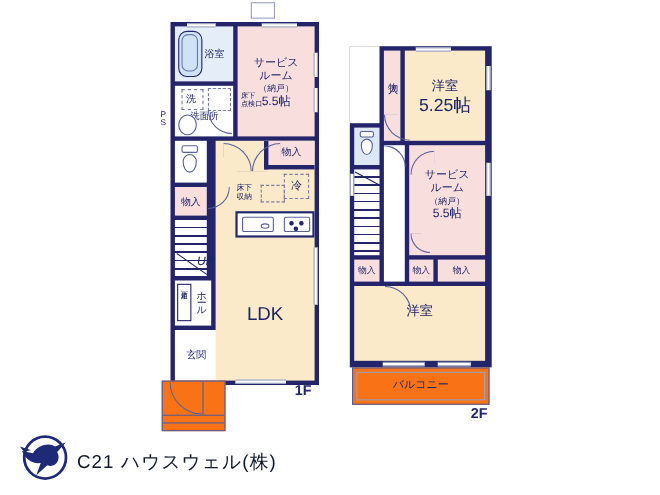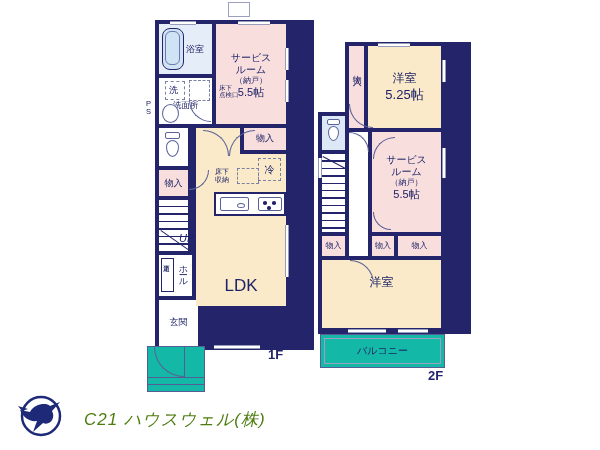--- a/index.html
+++ b/index.html
@@ -1,28 +1,28 @@
 <!DOCTYPE html>
 <html><head>
 <meta charset="utf-8">
 <style>
   html,body{margin:0;padding:0;}
   body{width:600px;height:450px;position:relative;background:#ffffff;overflow:hidden;
        font-family:"Liberation Sans","DejaVu Sans",sans-serif;color:#1d2366;}
   .abs{position:absolute;box-sizing:border-box;}
-  .floor{position:absolute;background:#23246a;padding-left:24px;}
+  .floor{position:absolute;background:#23246a;}
   .room{position:absolute;box-sizing:border-box;}
   .lbl{position:absolute;color:#1d2366;line-height:1.15;text-align:center;white-space:nowrap;}
   .vert{writing-mode:vertical-rl;text-orientation:upright;letter-spacing:1px;}
   .dash{position:absolute;border:1px dashed #7b81a6;box-sizing:border-box;background:transparent;}
   .win-h{position:absolute;background:#fff;border-top:1px solid #959cbb;border-bottom:1px solid #959cbb;box-sizing:border-box;}
   .win-v{position:absolute;background:#fff;border-left:1px solid #959cbb;border-right:1px solid #959cbb;box-sizing:border-box;}
   .arc{position:absolute;box-sizing:border-box;border:0 solid #5a6198;}
   .stairs{background:repeating-linear-gradient(180deg,#ffffff 0px,#ffffff 6px,#23246a 6px,#23246a 7.5px);}
-  .thinbox{position:absolute;border:1.5px solid #434a85;background:#14b8a6;box-sizing:border-box;}
+  .thinbox{position:absolute;border:1.5px solid #434a85;background:#f97316;box-sizing:border-box;}
   .flab{position:absolute;font-weight:bold;font-size:13px;color:#23246a;}
   .it{font-style:italic;font-weight:normal;}
 </style>
 </head>
 <body>
 
 <div class="floor" style="left:155px;top:20px;width:135px;height:330px;">
 
   <div class="room" style="left:4px;top:4px;width:53px;height:50px;background:#e4edf8;">
     <div class="abs" style="left:3px;top:4px;width:22px;height:42px;border:1.5px solid #23246a;border-radius:8px;background:#cfe3f4;">
@@ -64,21 +64,21 @@
     <div class="abs" style="left:2px;top:3px;width:13px;height:34px;border:1.5px solid #23246a;background:#fff;">
       <div class="lbl vert" style="left:1px;top:1px;font-size:6.5px;letter-spacing:0;">下足箱</div>
     </div>
     <div class="lbl vert" style="left:19px;top:4px;font-size:9px;">ホール</div>
   </div>
 
   <div class="room" style="left:4px;top:280px;width:39px;height:46px;background:#ffffff;">
     <div class="lbl" style="left:0;right:0;top:17px;font-size:9px;">玄関</div>
   </div>
 
-  <div class="room" style="left:41px;top:108px;width:90px;height:178px;background:#faeaca;">
+  <div class="room" style="left:41px;top:108px;width:90px;height:218px;background:#faeaca;">
     <div class="lbl" style="left:0;right:0;top:148px;font-size:17px;">LDK</div>
   </div>
 
   <div class="room" style="left:85px;top:108px;width:46px;height:26px;background:#f9dede;border-left:4px solid #23246a;border-bottom:4px solid #23246a;">
     <div class="lbl" style="left:0;right:0;top:5px;font-size:9px;">物入</div>
   </div>
 
   <div class="dash" style="left:103px;top:138px;width:23px;height:23px;">
     <div class="lbl" style="left:0;right:0;top:5px;font-size:10px;">冷</div>
   </div>
@@ -136,21 +136,21 @@
 <div class="floor" style="left:318px;top:42px;width:129px;height:292px;">
 
   <div class="abs" style="left:0;top:0;width:27px;height:70px;background:#ffffff;"></div>
 
   <div class="room" style="left:31px;top:4px;width:15px;height:82px;background:#f9dede;">
     <div class="lbl vert" style="left:3px;top:22px;font-size:9px;">物入</div>
   </div>
 
   <div class="room" style="left:50px;top:4px;width:73px;height:82px;background:#faeaca;">
     <div class="lbl" style="left:0;right:0;top:26px;font-size:12px;">洋室</div>
-    <div class="lbl" style="left:0;right:0;top:42px;font-size:13px;">5.25帖</div>
+    <div class="lbl" style="left:0;right:0;top:42px;font-size:16px;">5.25帖</div>
   </div>
 
   <div class="room" style="left:4px;top:74px;width:23px;height:34px;background:#dce8f5;">
     <div class="abs" style="left:5px;top:3px;width:13px;height:6px;border:1px solid #5a6198;border-radius:2px;background:#fff;"></div>
     <div class="abs" style="left:6px;top:10px;width:11px;height:15px;border:1px solid #5a6198;border-radius:50% 50% 50% 50%/40% 40% 60% 60%;background:#fff;"></div>
   </div>
 
   <div class="room stairs" style="left:4px;top:112px;width:23px;height:78px;">
     <div class="abs" style="left:1px;top:2px;width:30px;height:1px;background:#23246a;transform:rotate(28deg);transform-origin:left top;"></div>
   </div>
@@ -200,13 +200,13 @@
 <div class="win-h" style="left:348px;top:329px;width:38px;height:4px;"></div>
 <div class="win-h" style="left:398px;top:329px;width:30px;height:4px;"></div>
 
 <div class="abs" style="left:16px;top:392px;width:48px;height:48px;">
   <svg width="48" height="48" viewBox="0 0 48 48">
     <circle cx="25" cy="24" r="19" fill="none" stroke="#1e2a78" stroke-width="2.5"></circle>
     <path d="M4 18 L14 20 C18 12 30 10 34 14 L44 10 L36 19 C40 26 34 34 27 31 L17 40 L21 29 C13 30 7 25 4 18 Z" fill="#1e2a78"></path>
     <path d="M2 14 L12 17 L6 19 Z" fill="#1e2a78"></path>
   </svg>
 </div>
-<div class="abs" style="left:84px;top:408px;font-size:17px;color:#4d7c0f;letter-spacing:1px;font-style:italic;">C21 ハウスウェル(株)</div>
+<div class="abs" style="left:70px;top:408px;font-size:17px;color:#0f172a;letter-spacing:1px;">C21 ハウスウェル(株)</div>
 
 </body></html>

